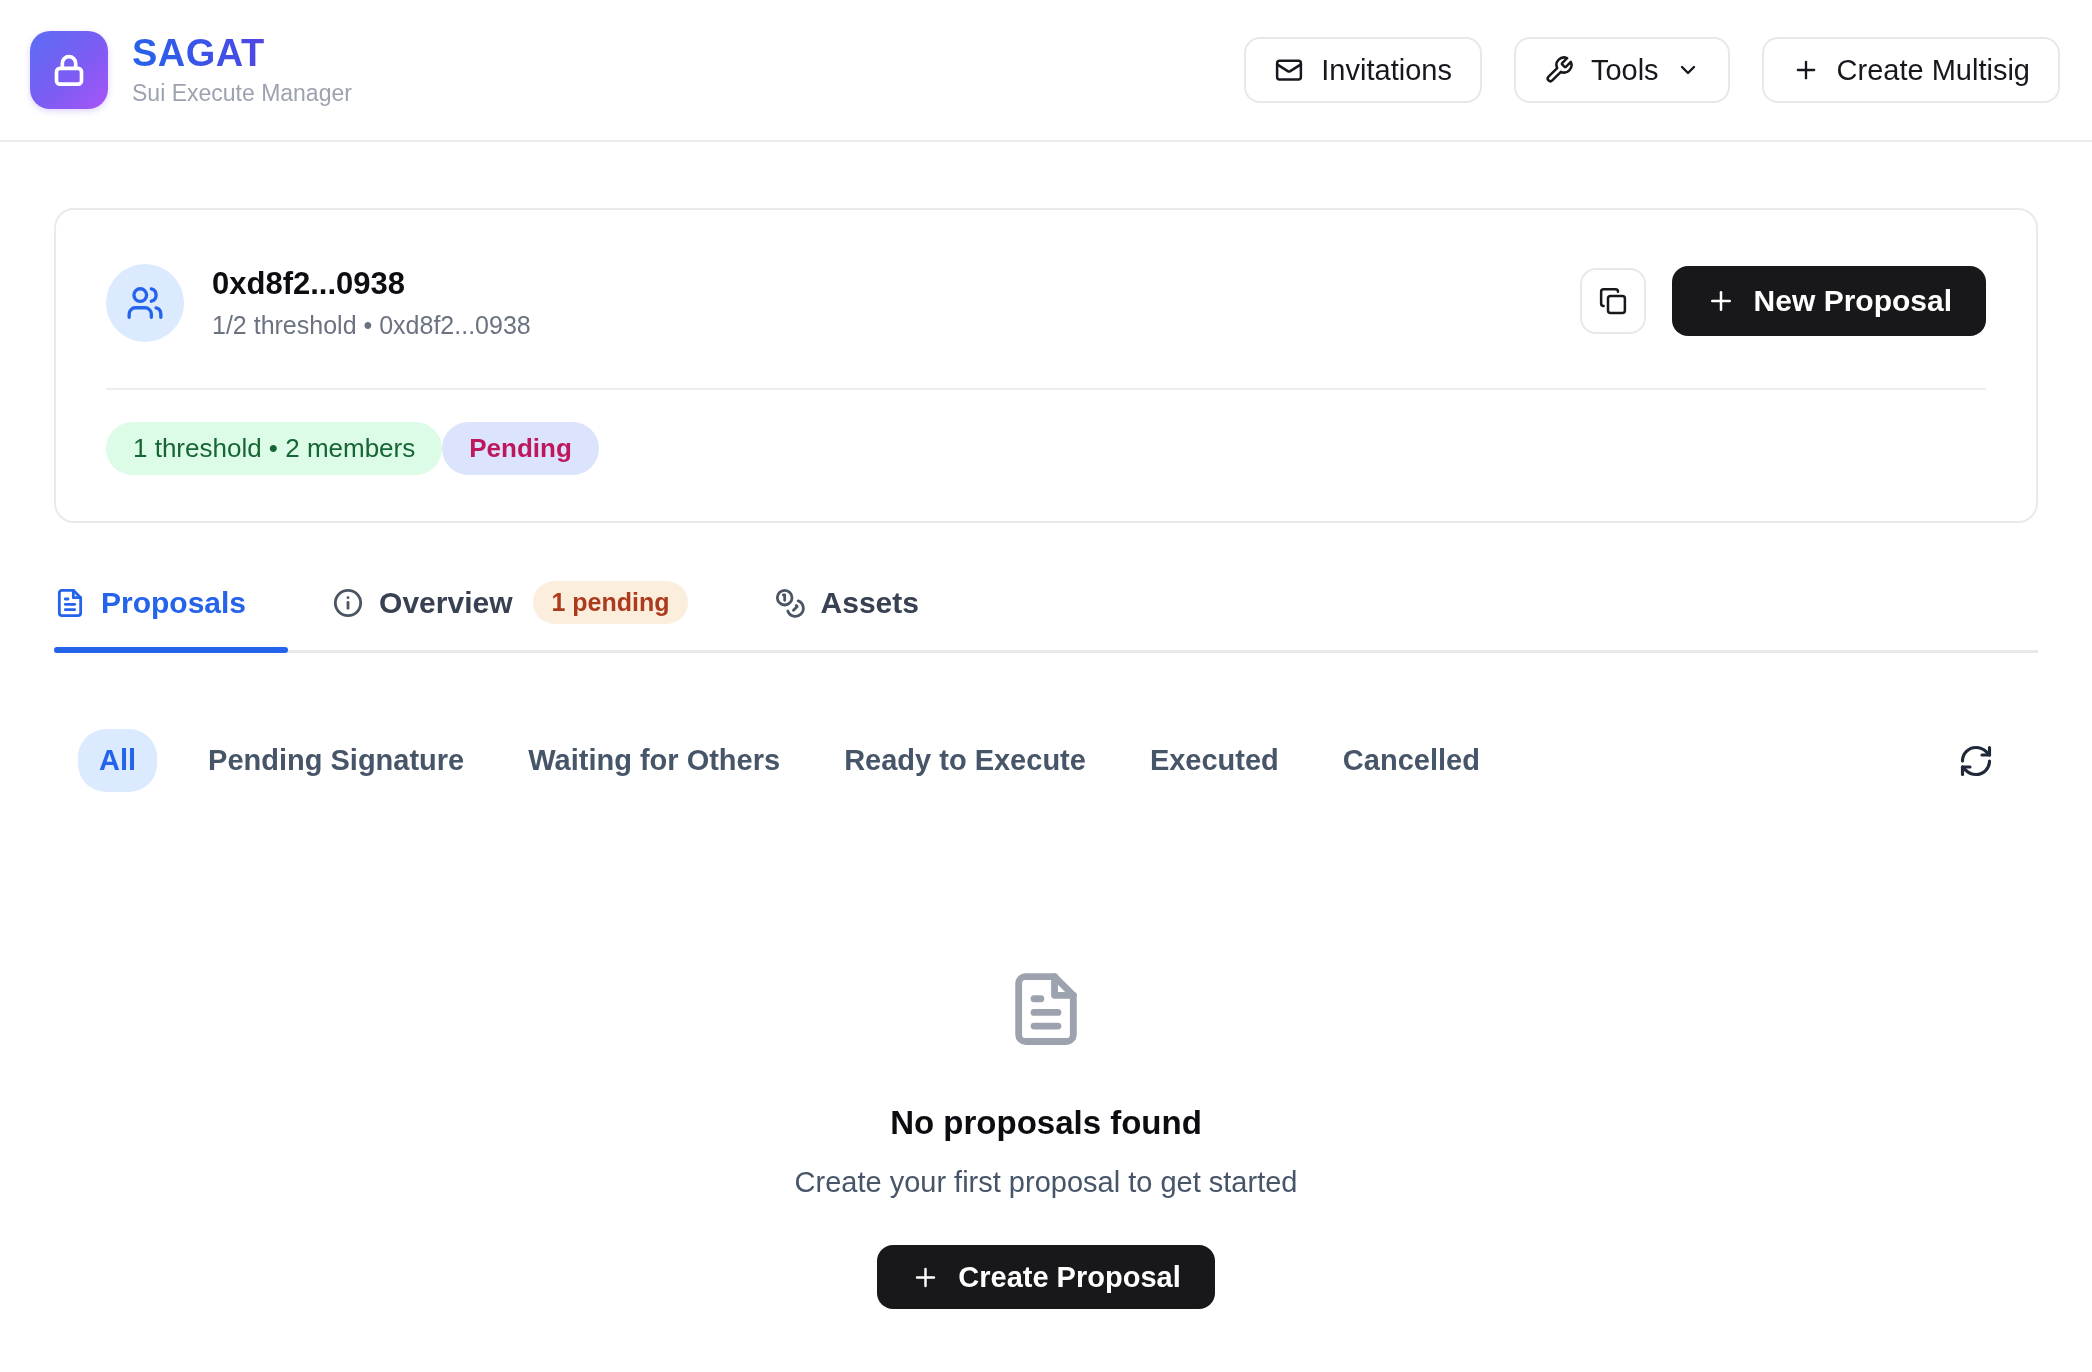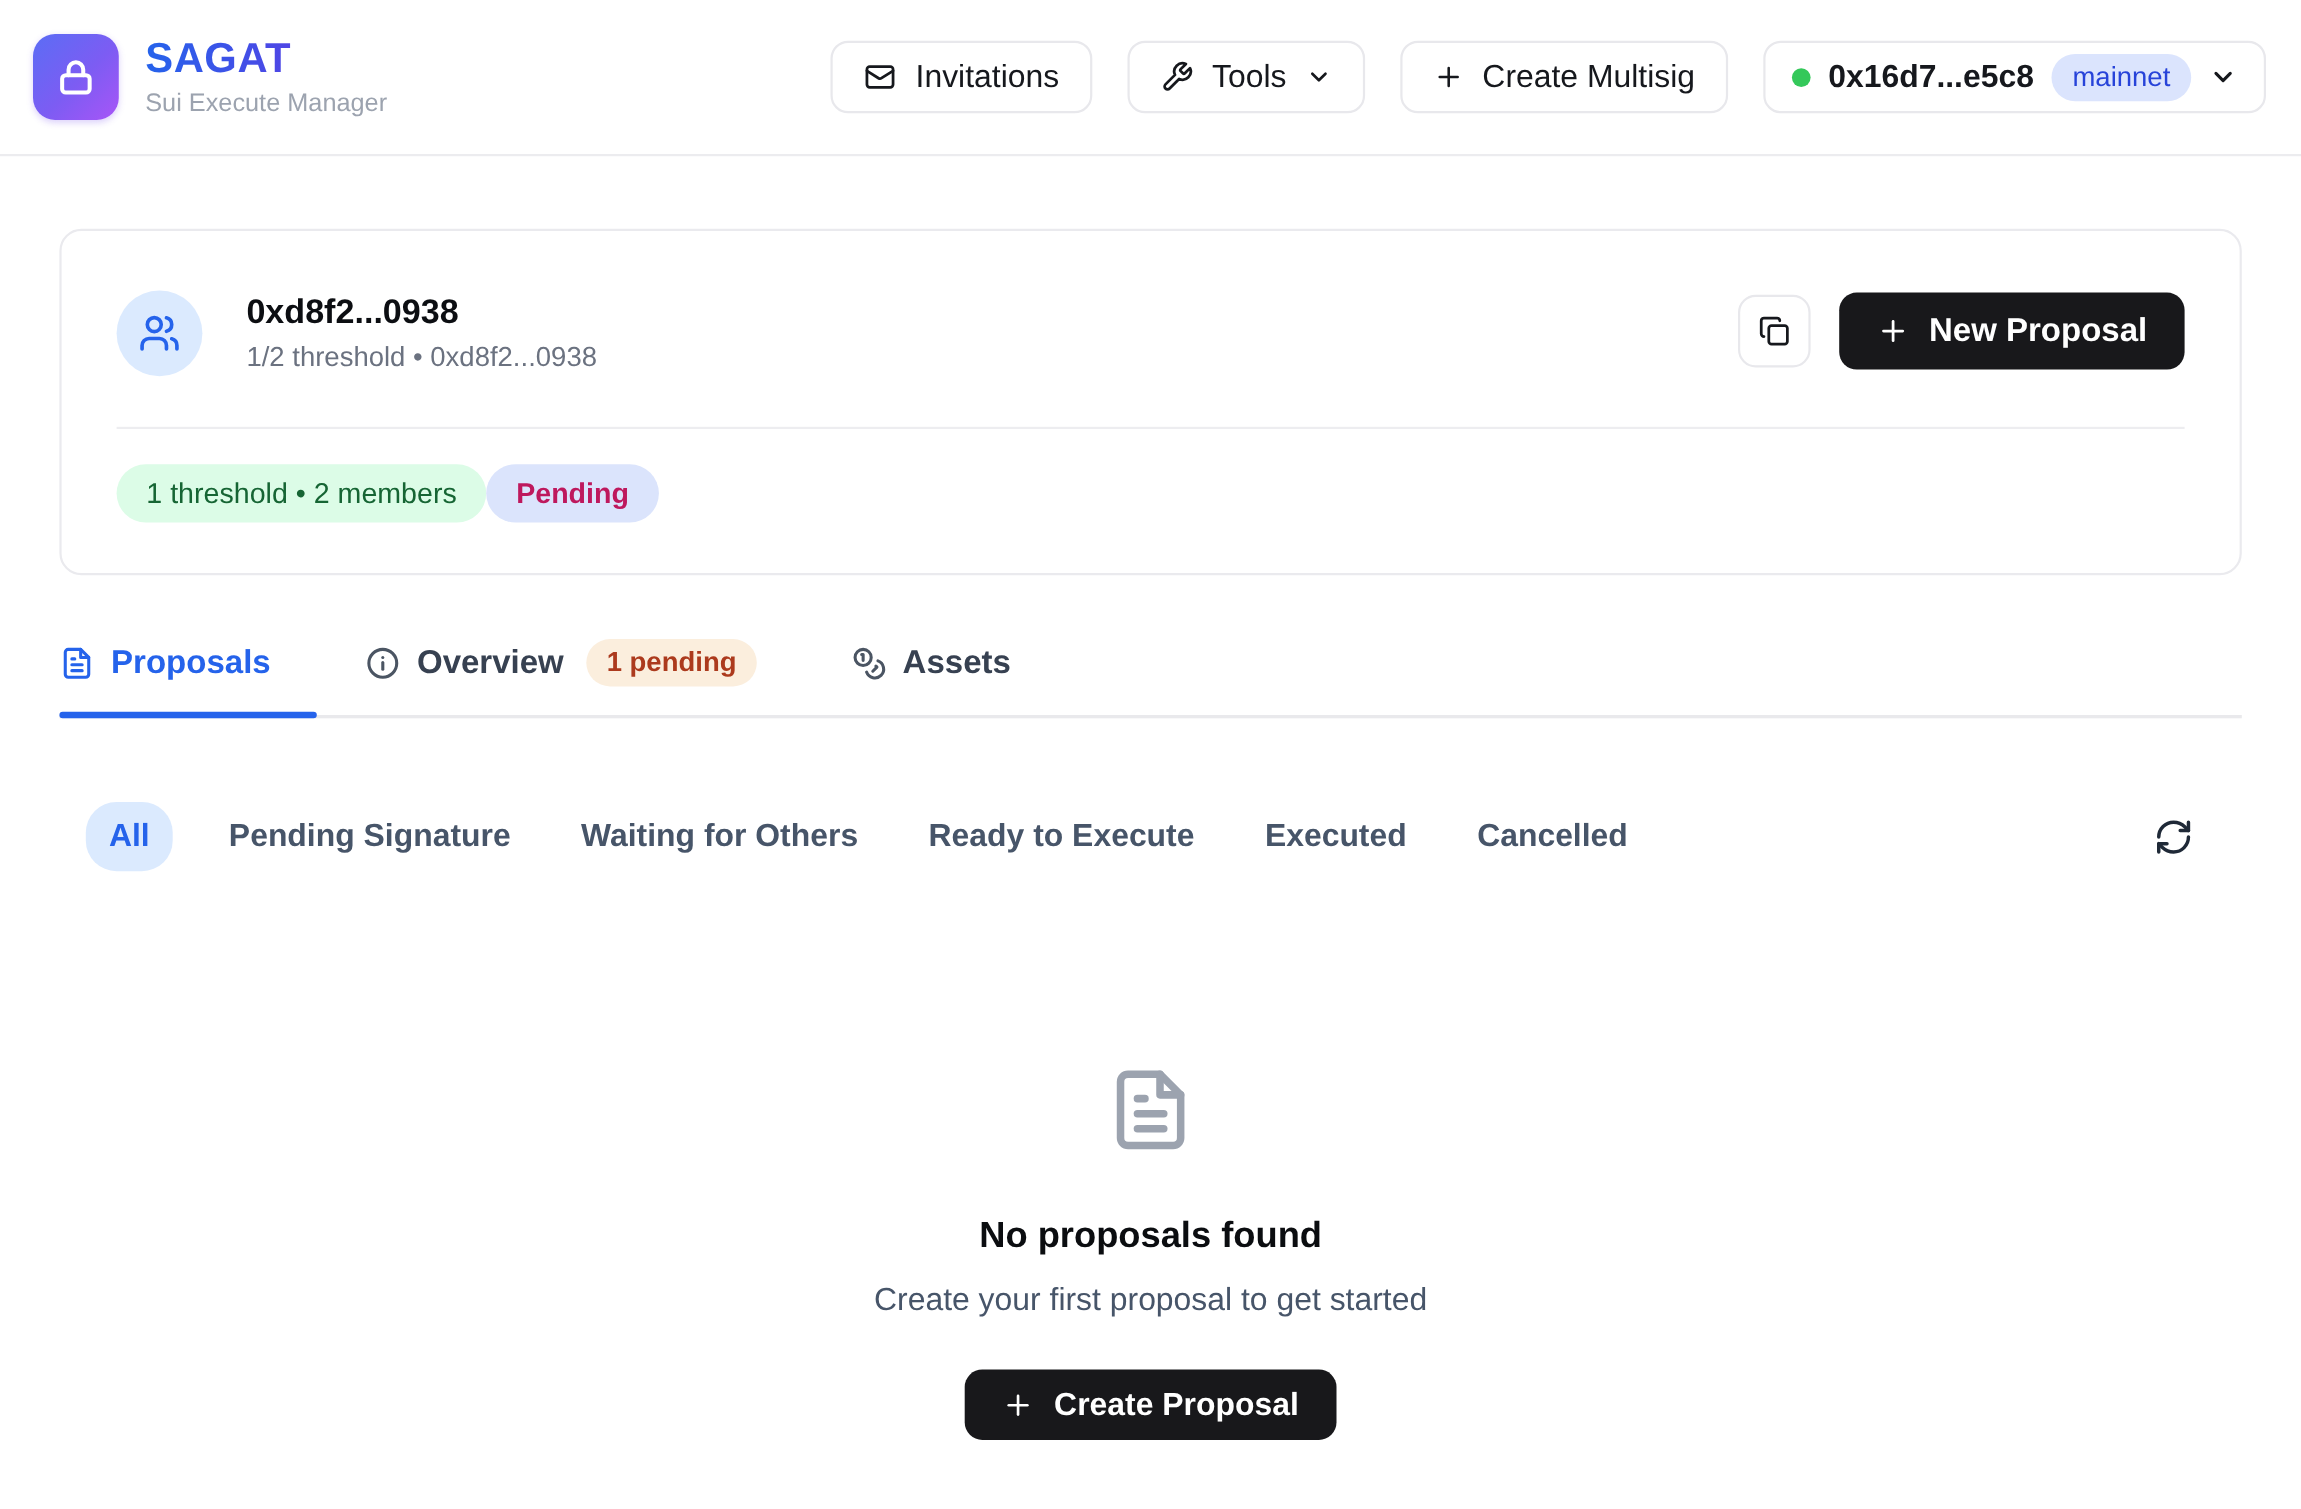--- a/index.html
+++ b/index.html
@@ -30,21 +30,21 @@
   .wallet-addr { font-weight:600; }
   .net-badge { background:#dbe4fd; color:#2743d9; border-radius:999px;
     padding:7px 19px; font-size:25px; font-weight:500; }
 
   
   .main { padding:0 54px; }
 
   .ms-card { margin-top:66px; border:2px solid #eaeaee; border-radius:20px;
     padding:54px 50px 46px; background:#fff; }
   .ms-top { display:flex; align-items:flex-start; justify-content:space-between; }
-  .ms-id { display:flex; align-items:center; gap:40px; }
+  .ms-id { display:flex; align-items:center; gap:28px; }
   .avatar { width:78px; height:78px; border-radius:50%; background:#dbeafe;
     display:flex; align-items:center; justify-content:center; }
   .ms-title { font-size:31px; font-weight:700; color:#0c0e12; }
   .ms-sub { font-size:25px; color:#6b7280; margin-top:9px; }
   .ms-actions { display:flex; align-items:center; gap:26px; margin-top:2px; }
   .icon-btn { width:66px; height:66px; border:2px solid #e8e8ec; border-radius:16px;
     background:#fff; display:flex; align-items:center; justify-content:center; cursor:pointer; }
   .btn-dark { height:70px; background:#18181b; color:#fff; border:none; border-radius:16px;
     display:inline-flex; align-items:center; gap:18px; padding:0 34px;
     font-size:30px; font-weight:600; cursor:pointer; font-family:inherit; }
@@ -128,30 +128,20 @@
     <button class="btn-outline">
       <span>
         <svg width="28" height="28" viewBox="0 0 24 24" fill="none" stroke="currentColor" stroke-width="2" stroke-linecap="round" stroke-linejoin="round">
           <path d="M5 12h14"></path>
             <path d="M12 5v14"></path>
         </svg>
       </span>
       <span>Create Multisig</span>
     </button>
 
-    <button class="btn-outline wallet-btn">
-      <span class="dot"></span>
-      <span class="wallet-addr">0x16d7...e5c8</span>
-      <span class="net-badge">mainnet</span>
-      <span>
-        <svg width="26" height="26" viewBox="0 0 24 24" fill="none" stroke="currentColor" stroke-width="2.6" stroke-linecap="round" stroke-linejoin="round">
-          <path d="m6 9 6 6 6-6"></path>
-        </svg>
-      </span>
-    </button>
   </div>
 </div>
 
 <div class="main">
 
   <div class="ms-card">
     <div class="ms-top">
       <div class="ms-id">
         <div class="avatar">
           <span>

